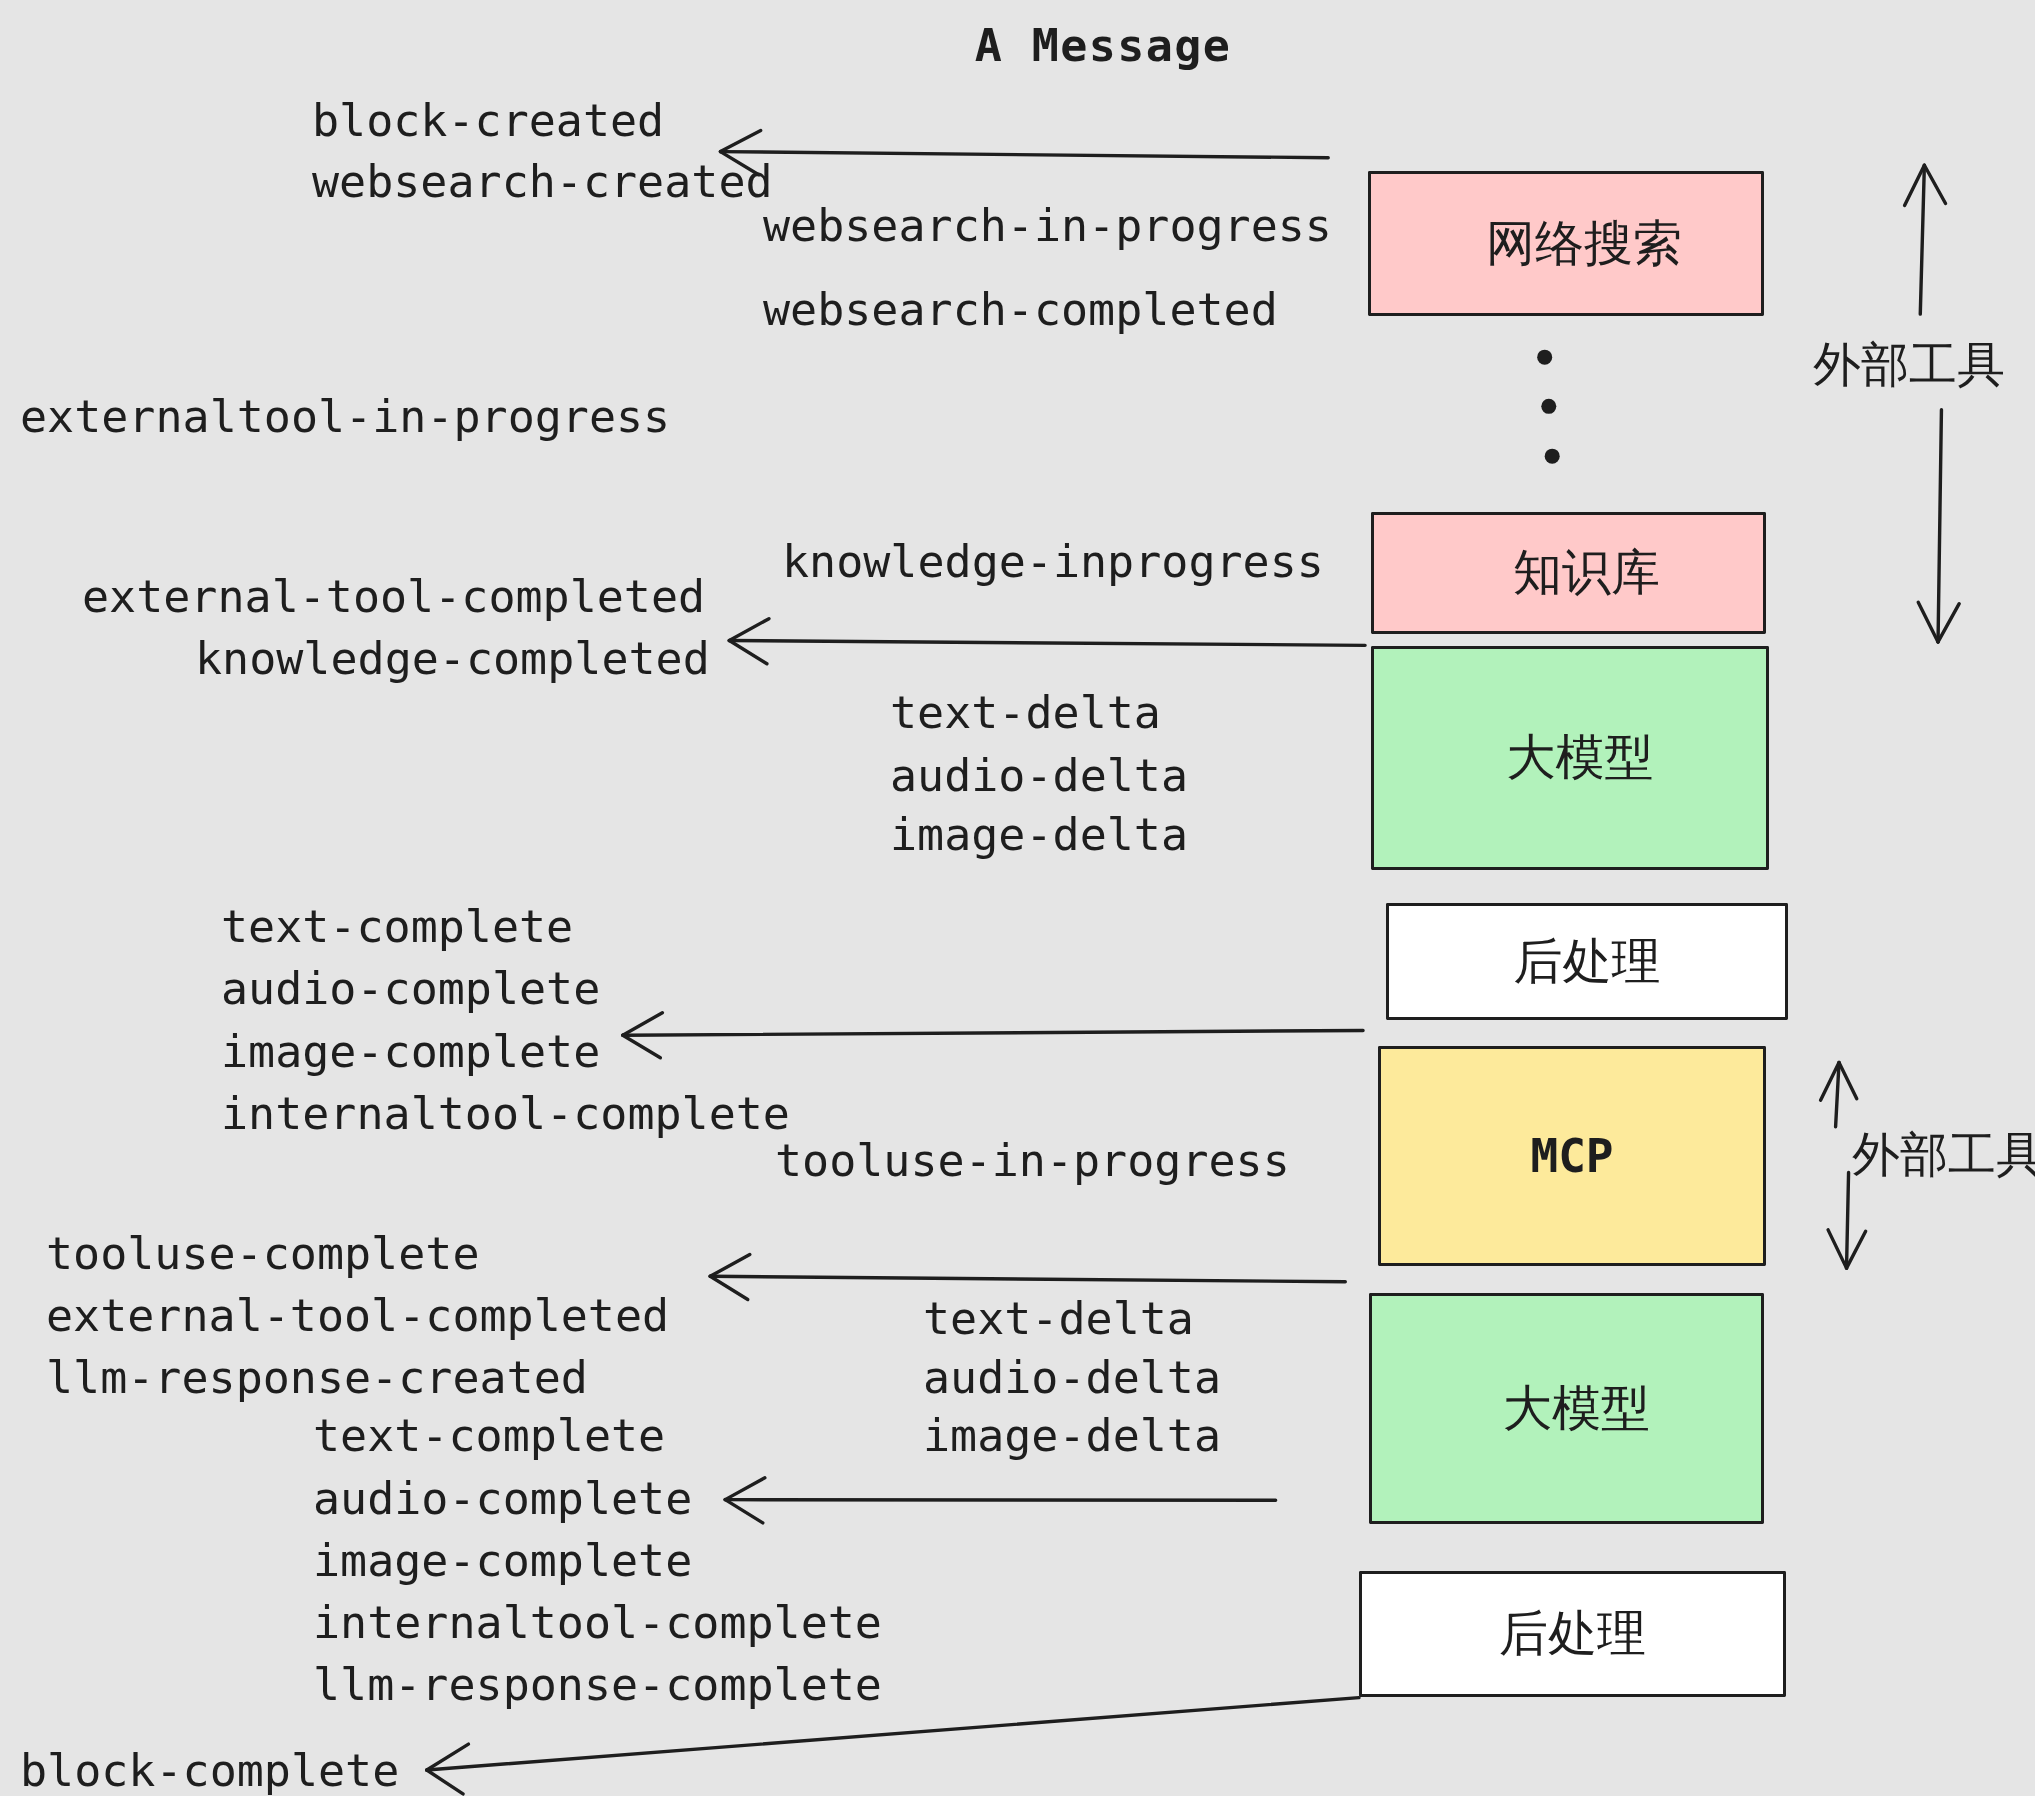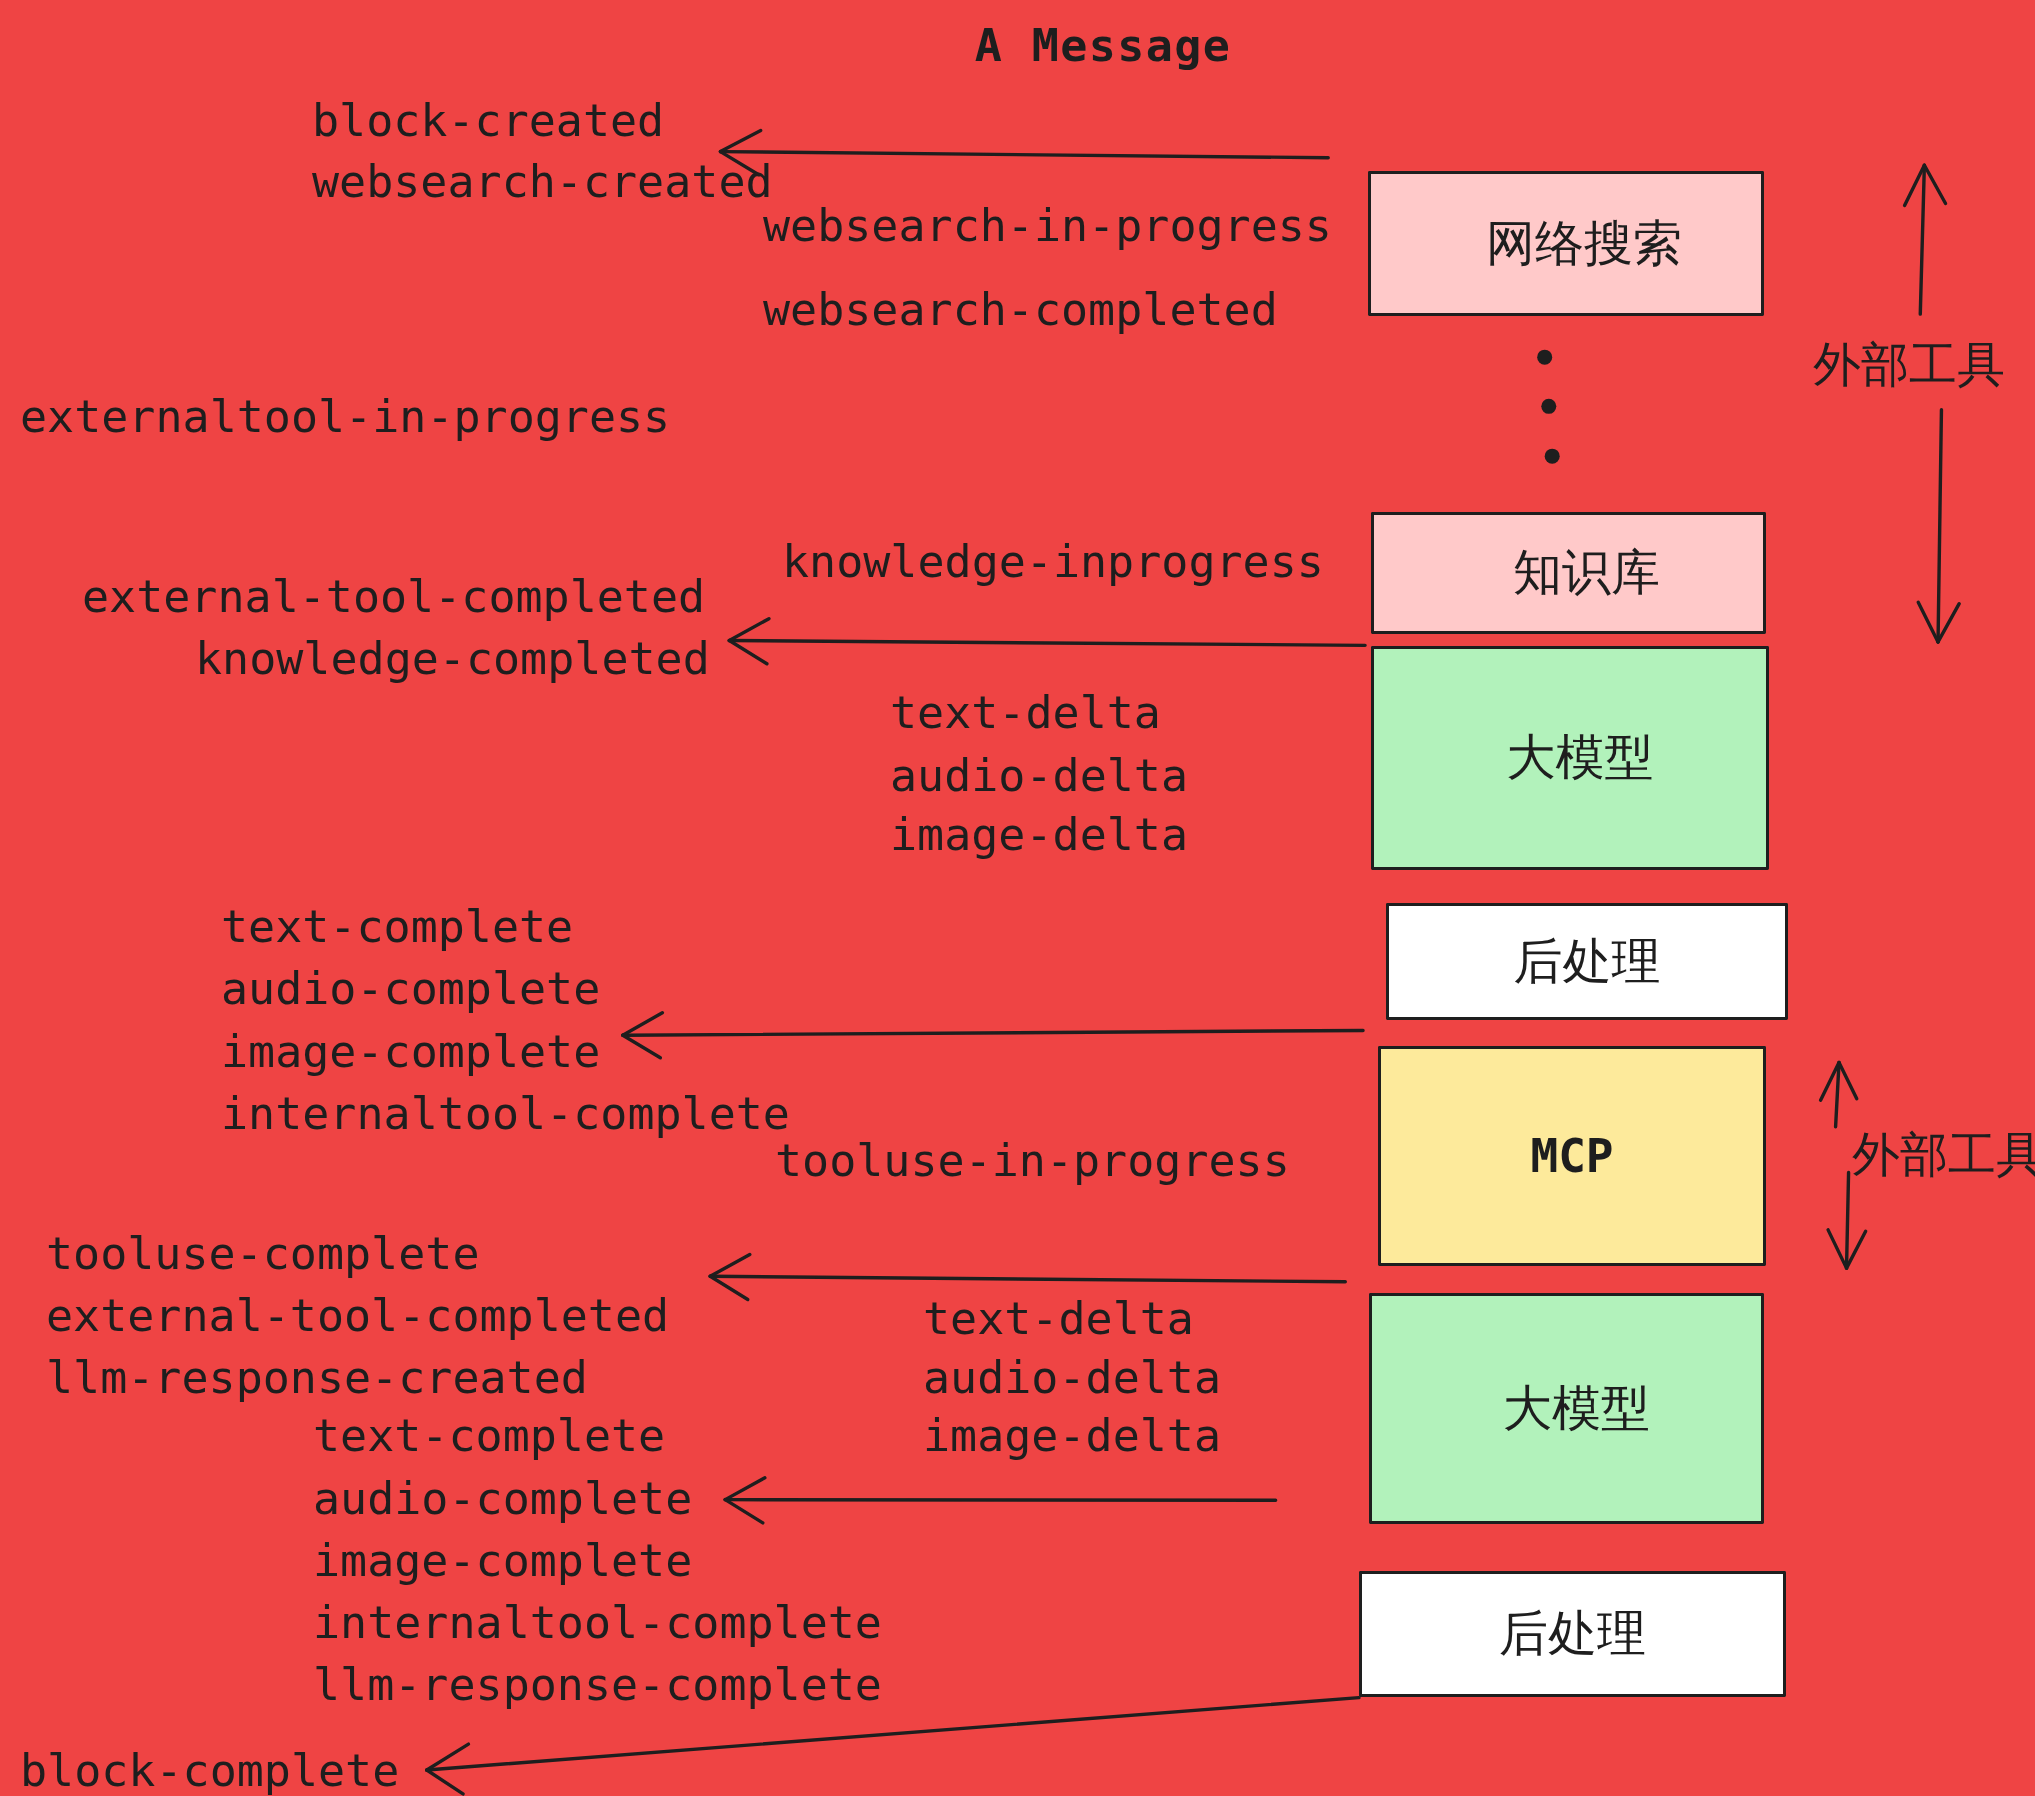--- a/index.html
+++ b/index.html
@@ -1,17 +1,17 @@
 <!DOCTYPE html>
 <html style="font-size:11px"><head>
 <meta charset="utf-8">
 <style>
   html,body{margin:0;padding:0;background:#ffffff;}
   .canvas{
-    position:relative;width:2035px;height:1796px;background:#ef4444;overflow:hidden;
+    position:relative;width:2035px;height:1796px;background:#e5e5e5;overflow:hidden;
     font-family:"DejaVu Sans Mono",monospace;color:var(--ink,#1e1e1e);
   }
   .title{
     position:absolute;font-size:45px;font-weight:bold;letter-spacing:1.4px;
     transform:translateX(-50%);white-space:nowrap;
   }
   .evt{
     position:absolute;font-size:45px;line-height:1.1;white-space:nowrap;
     font-family:"DejaVu Sans Mono",monospace;
   }

